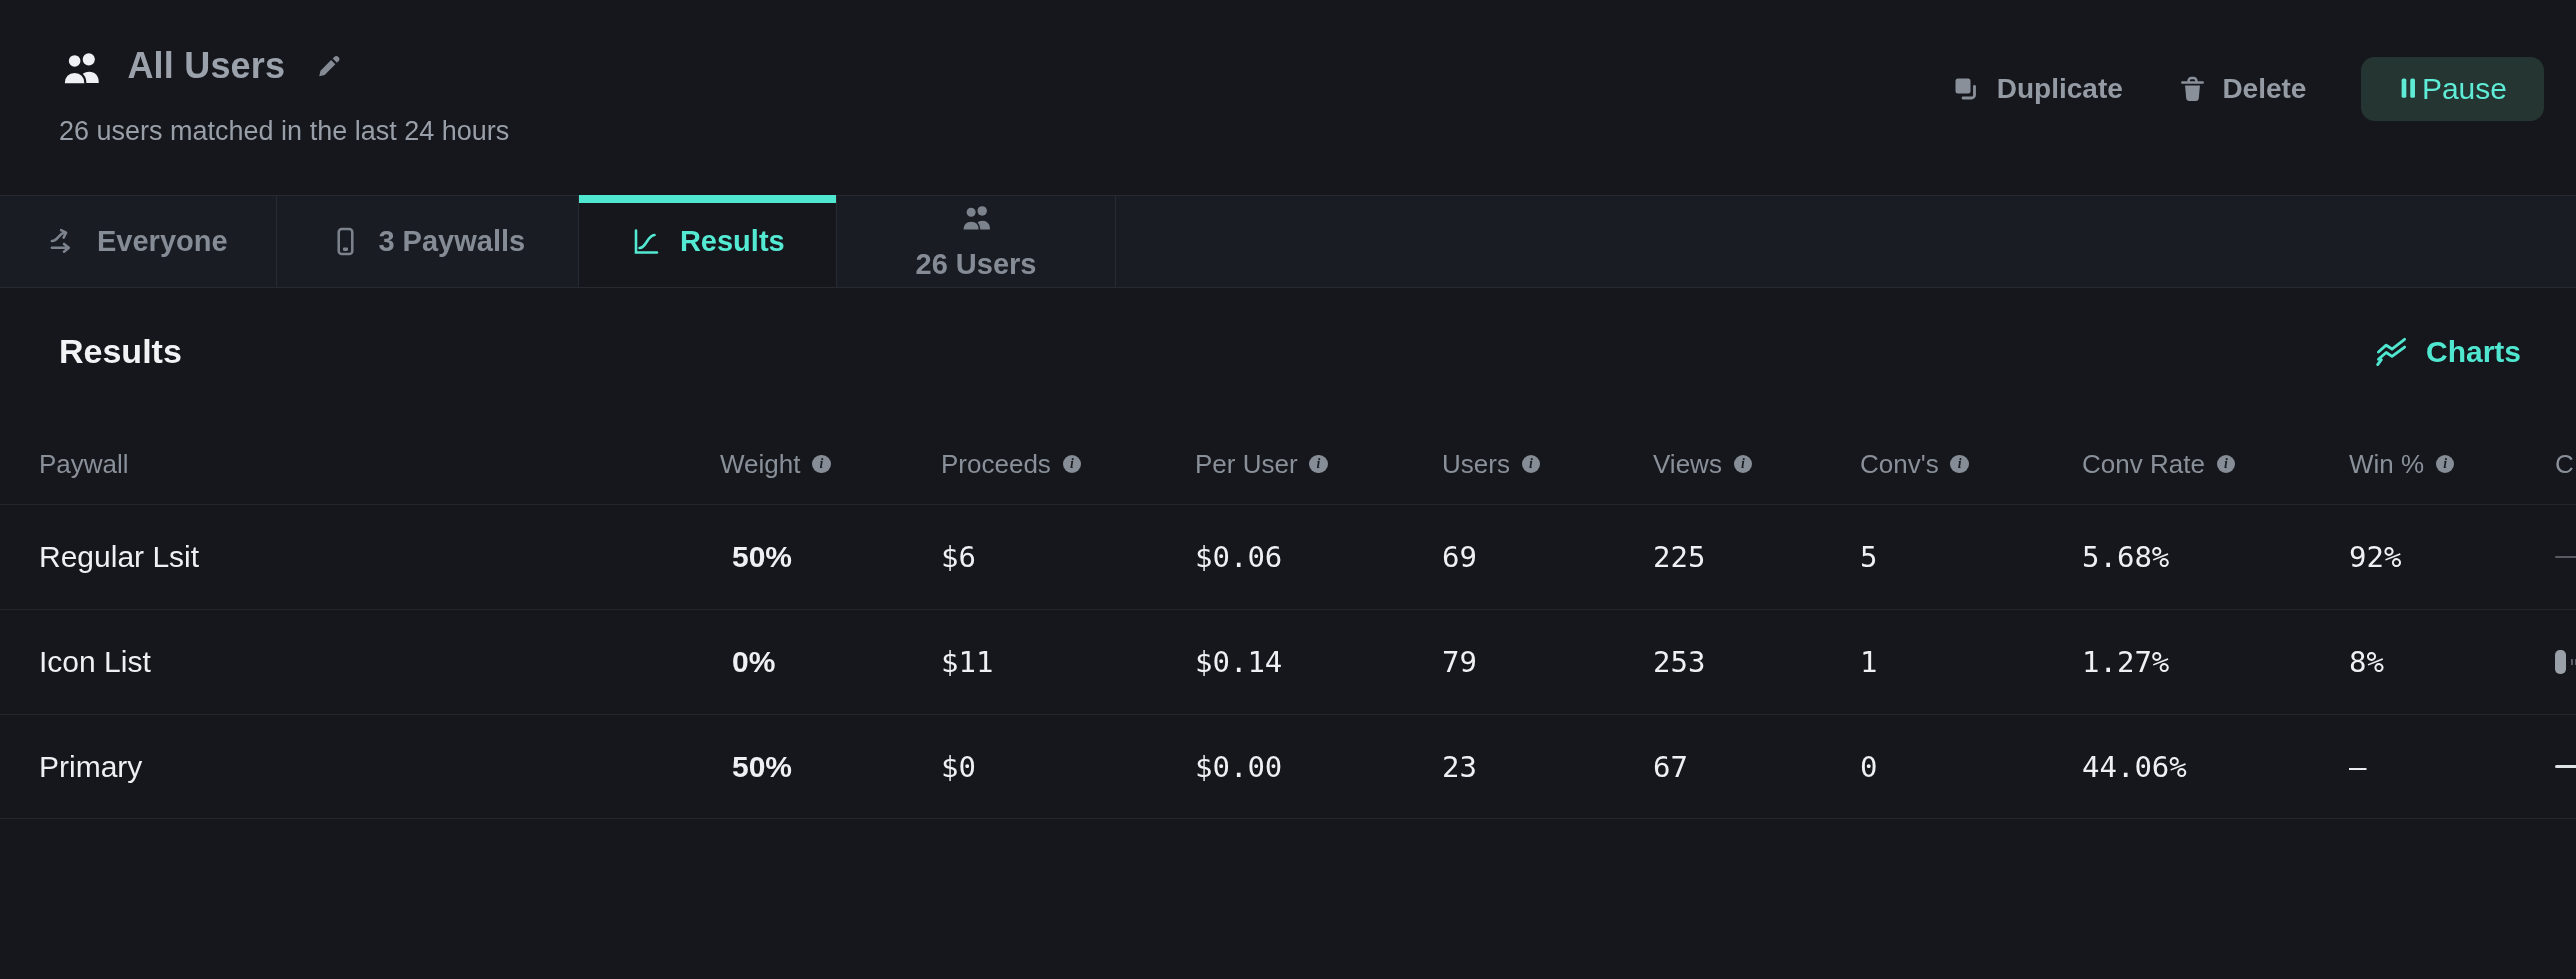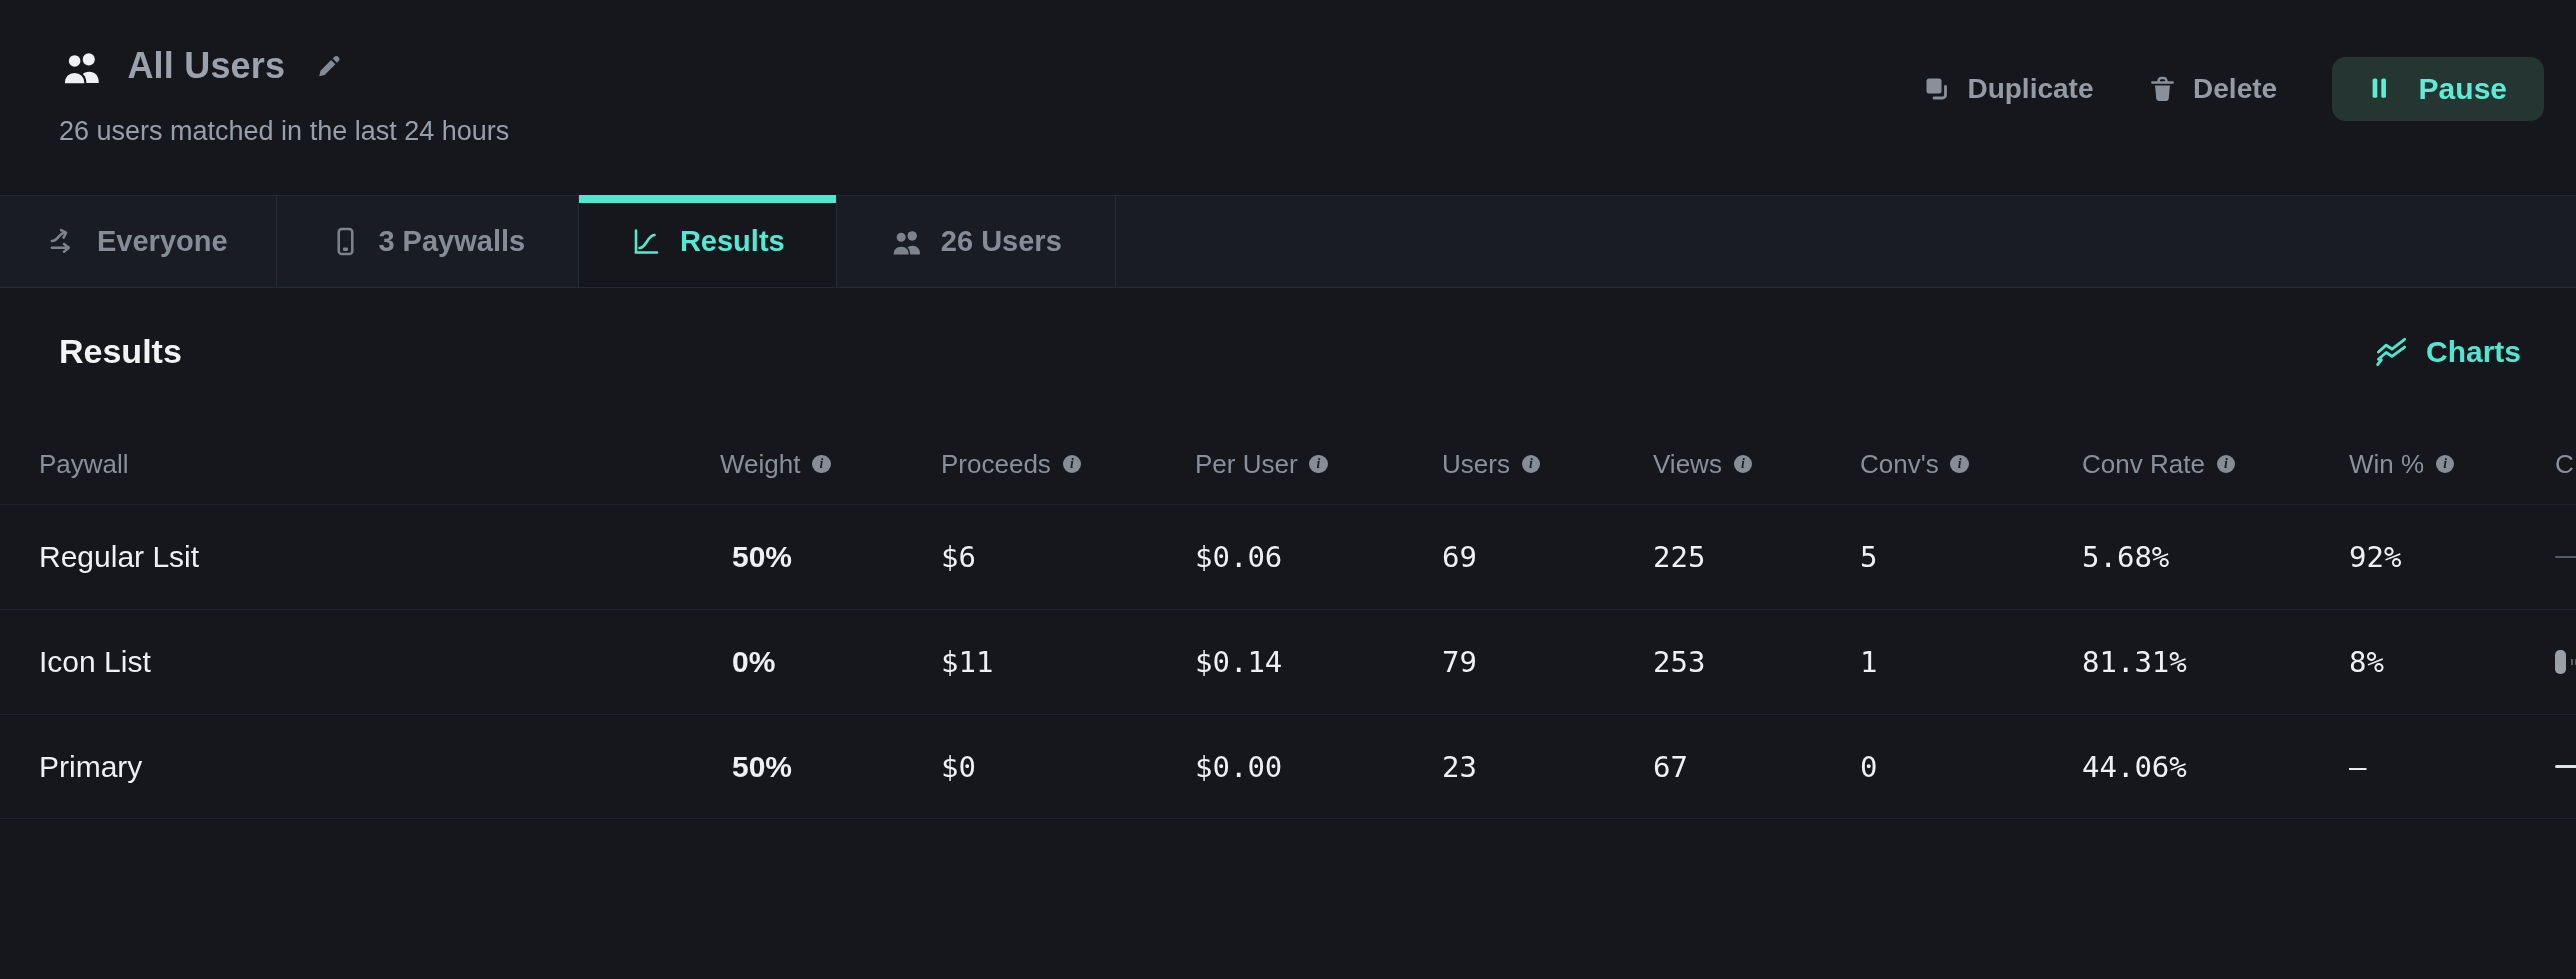--- a/index.html
+++ b/index.html
@@ -17,30 +17,30 @@
   .title-row { display:flex; align-items:center; gap:23.4px; }
   .title-row .big-users { color:#eef0f3; }
   .page-title { font-size:36px; font-weight:600; color:#9ba2ac; letter-spacing:0.2px; }
   .pencil-btn { background:none; border:none; cursor:pointer; color:#858b95; display:inline-flex; margin-left:5.9px; }
   .top-subtitle { margin-top:29px; font-size:27px; color:#999fa8; }
 
   .topbar-actions { display:flex; align-items:center; gap:55px; margin-top:11.7px; }
   .ghost-btn { background:none; border:none; cursor:pointer; display:inline-flex; align-items:center; gap:15.6px;
                color:#959ba4; font-family:inherit; font-size:28px; font-weight:700; }
   .ghost-btn .icon { color:#8a9099; }
-  .pause-btn { display:inline-flex; align-items:center; gap:29px; background:#253531; border:none; cursor:pointer;
+  .pause-btn { display:inline-flex; align-items:center; gap:3px; background:#253531; border:none; cursor:pointer;
                border-radius:13.7px; height:64px; padding:0 37px; color:#5eecd6; font-family:inherit;
-               font-size:30px; font-weight:700; }
+               font-size:30px; font-weight:400; }
 
   
   .tabs { height:93px; display:flex; background:#191c22; border-top:1px solid #262a31; border-bottom:1px solid #262a31; }
   .tab { position:relative; display:flex; align-items:center; justify-content:center; gap:17.6px; cursor:pointer;
          border-right:1px solid #262a31; color:#868c96; font-size:29px; font-weight:600; background:transparent; }
   .tab .icon { color:#7d838d; }
-  .tab-0 { width:277px; } .tab-1 { width:302px; } .tab-2 { width:258px; } .tab-3 { width:279px; }
+  .tab-0 { width:277px; } .tab-1 { width:302px; } .tab-2 { width:258px; } .tab-3 { width:279px;flex-direction:column; }
   .tab.active { background:#15171c; color:#54e9d2; }
   .tab.active .icon { color:#54e9d2; }
   .tab.active::before { content:""; position:absolute; top:-1px; left:0; right:0; height:7.8px; background:#4fe7d0; }
 
   
   .results-bar { display:flex; justify-content:space-between; align-items:center; padding:44px 55px 0 59px; }
   .results-title { font-size:34px; font-weight:700; color:#f2f3f5; }
   .results-subtitle { margin-top:12.7px; font-size:27px; color:#959ba4; }
   .charts-btn { background:none; border:none; cursor:pointer; display:inline-flex; align-items:center; gap:15.6px;
                 color:#4fe7d0; font-family:inherit; font-size:30px; font-weight:700; }
@@ -250,21 +250,21 @@
     </div>
 
     <div class="trow tr">
       <div class="cell-name">Icon List</div>
       <div class="cell-weight">0%</div>
       <div class="mono">$11</div>
       <div class="mono">$0.14</div>
       <div class="mono">79</div>
       <div class="mono">253</div>
       <div class="mono">1</div>
-      <div class="mono">81.31%</div>
+      <div class="mono">1.27%</div>
       <div class="mono">8%</div>
       <div class="edge-cell">
           <div class="edge-badge"></div>
           <div class="edge-dots"></div>
         </div>
     </div>
 
     <div class="trow tr">
       <div class="cell-name">Primary</div>
       <div class="cell-weight">50%</div>

